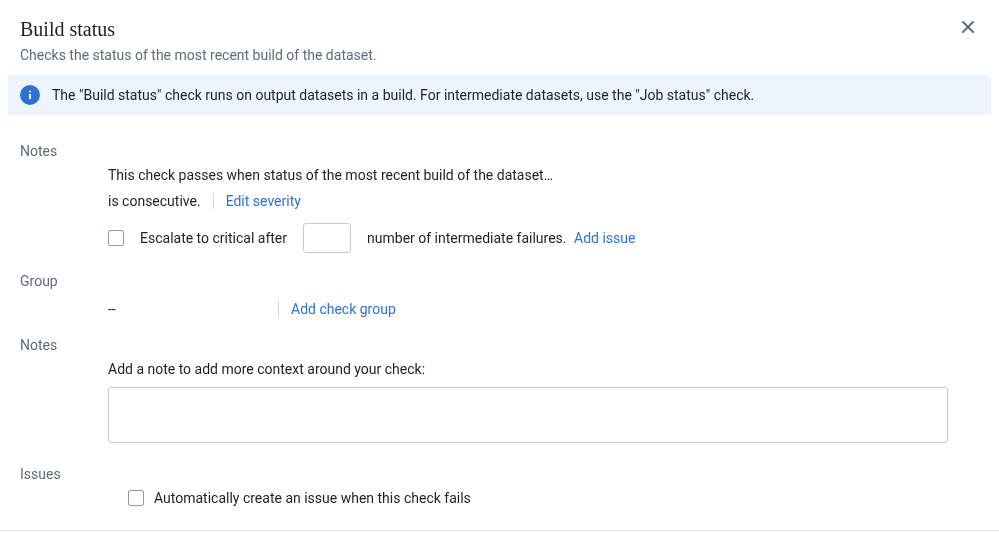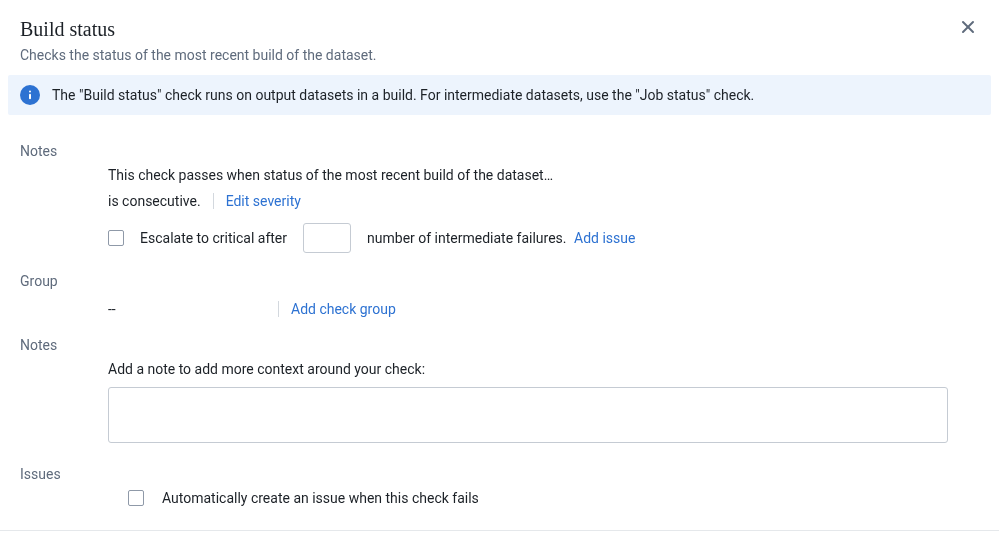--- a/index.html
+++ b/index.html
@@ -78,21 +78,21 @@
     .group-value { width: 158px; color: #1c2127; }
     .notes-caption { font-size: 14px; color: #1c2127; margin-bottom: 10px; }
     .notes-textarea {
       width: 840px; height: 56px;
       border: 1px solid #c5cbd3;
       border-radius: 3px;
       padding: 8px;
       font-family: inherit; font-size: 14px;
       resize: none;
     }
-    .issues-row { display: flex; align-items: center; gap: 18px; padding-left: 20px; }
+    .issues-row { display: flex; align-items: center; gap: 10px; padding-left: 20px; }
     .footer {
       border-top: 1px solid #e5e8eb;
       padding: 14px 20px;
       display: flex; justify-content: flex-end; gap: 10px;
     }
     .btn {
       height: 30px; padding: 0 14px;
       border-radius: 3px; font-size: 20px;
       cursor: pointer; display: flex; align-items: center;
     }

